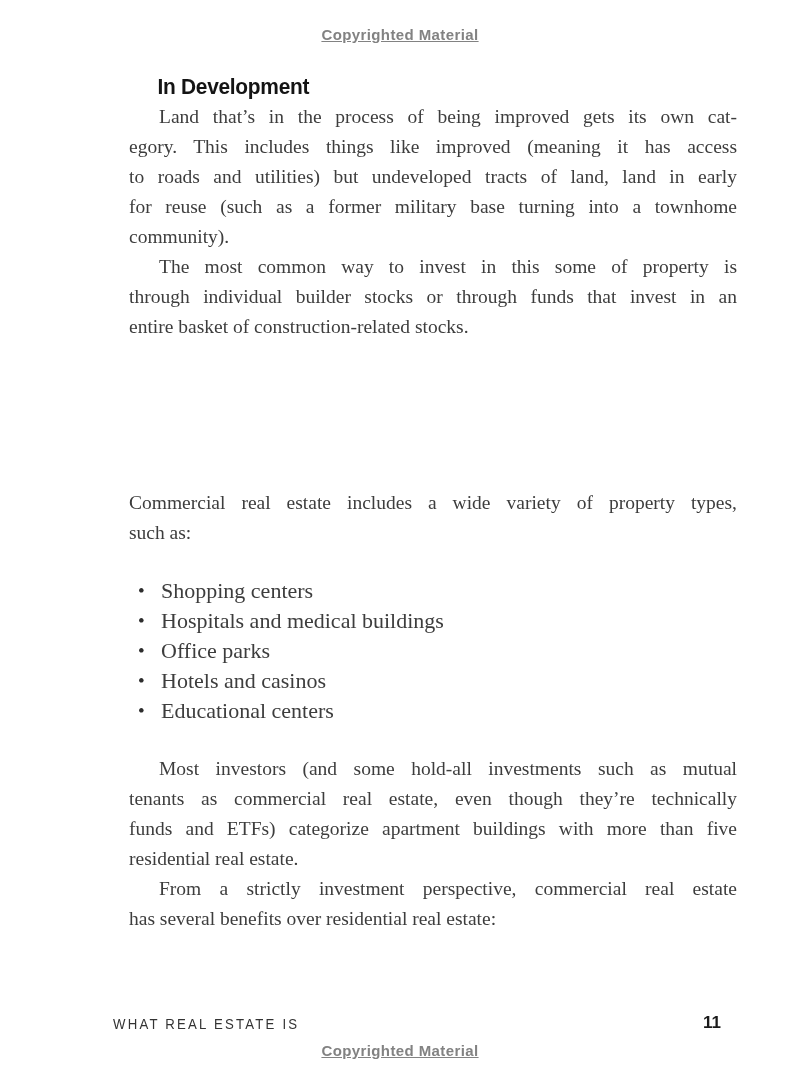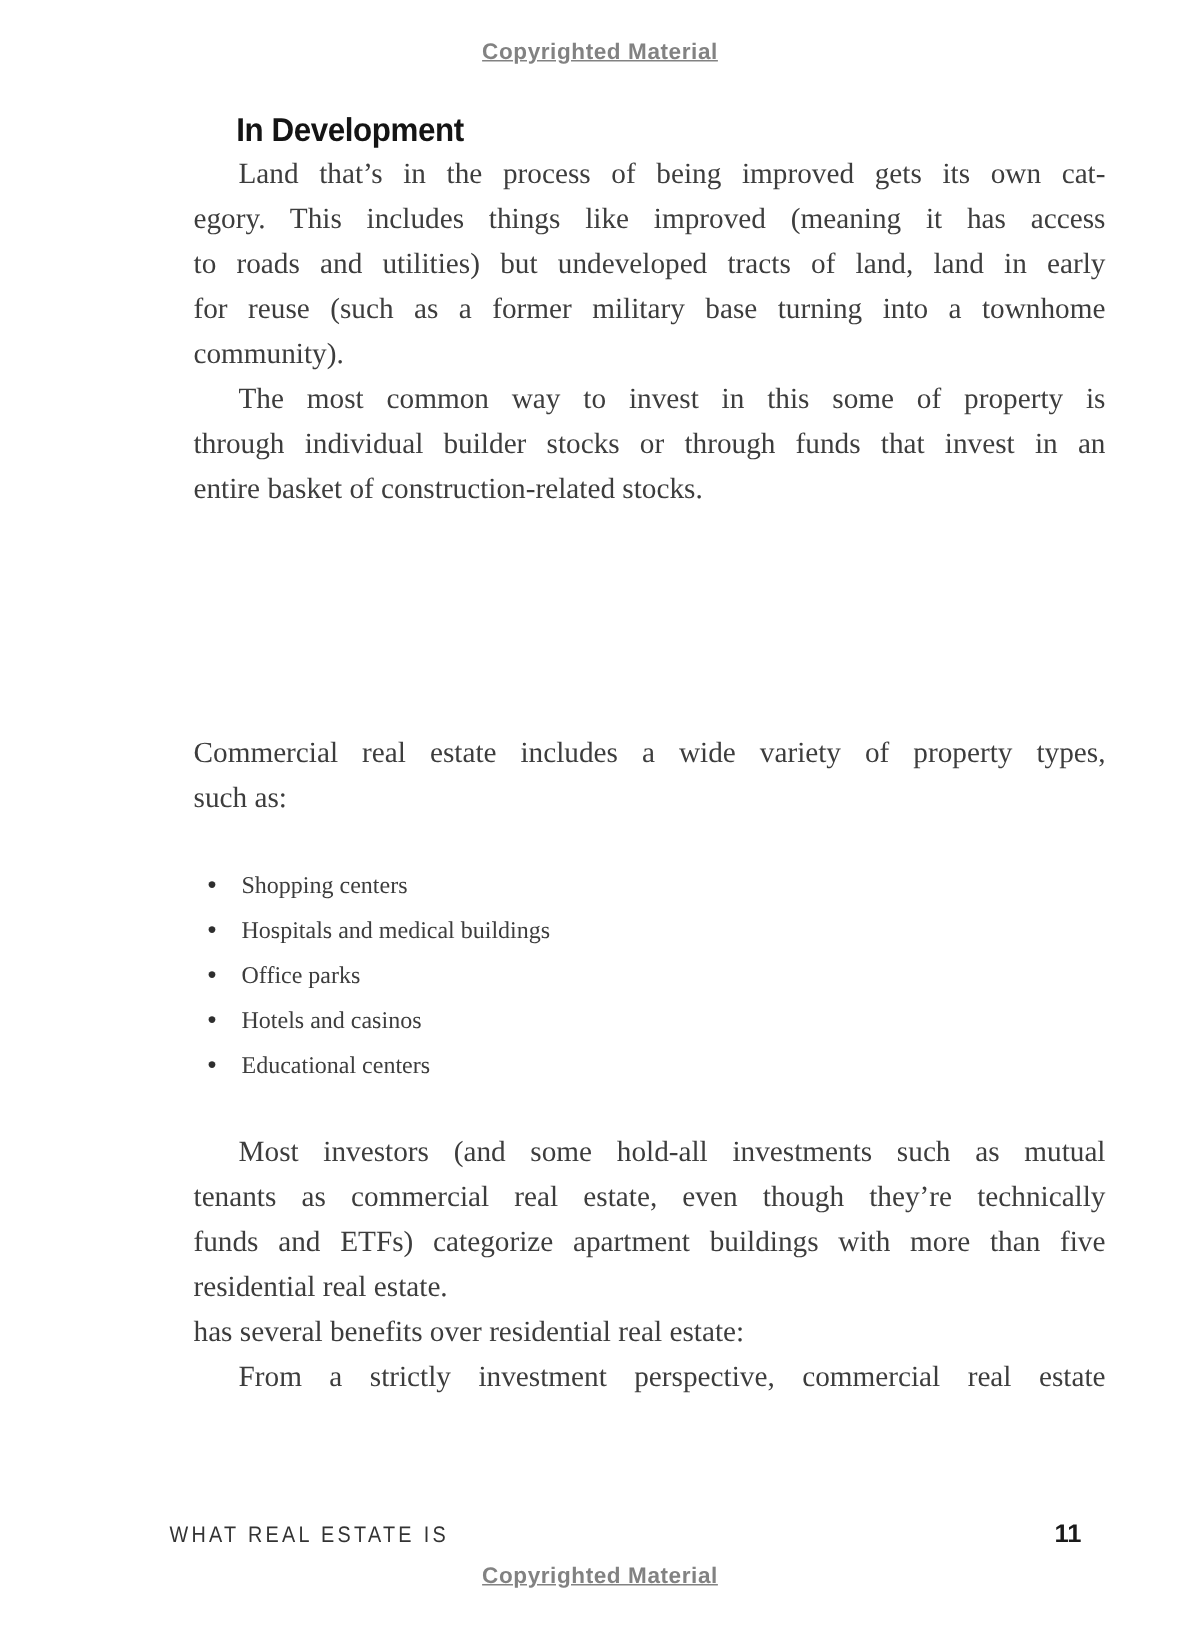--- a/index.html
+++ b/index.html
@@ -36,21 +36,21 @@
     font-size:36px;line-height:40px;color:#1a1a1a;letter-spacing:8px;
     transform:scaleX(0.62);transform-origin:center center;white-space:nowrap;
   }
   .intro{top:488px;}
   .bullets{top:576px;}
   .bullet-row{height:30px;line-height:30px;display:flex;}
   .dot{
     width:23px;margin-left:9px;flex:0 0 auto;color:#2e2e2e;
     font-size:19px;line-height:30px;
   }
-  .bullet-text{font-size:16px;line-height:30px;font-family:Liberation Serif, serif;}
+  .bullet-text{font-size:22px;line-height:30px;font-family:Liberation Serif, serif;}
   .body2{top:754px;}
   .footer{
     position:absolute;left:113px;top:1010px;width:608px;height:26px;
     display:flex;justify-content:space-between;align-items:center;gap:14px;
   }
   .running-title{
     font-family:"Liberation Sans", sans-serif;font-weight:400;
     font-size:15px;color:#333333;letter-spacing:2.5px;
     transform:scaleX(0.88);transform-origin:left center;
   }
@@ -105,22 +105,22 @@
       <span class="dot">•</span>
       <span class="bullet-text">Educational centers</span>
     </div>
   </section>
 
   <section class="col body2">
     <div class="line jl ind">Most investors (and some hold-all investments such as mutual</div>
     <div class="line jl">tenants as commercial real estate, even though they’re technically</div>
     <div class="line jl">funds and ETFs) categorize apartment buildings with more than five</div>
     <div class="line">residential real estate.</div>
+    <div class="line jl ind">From a strictly investment perspective, commercial real estate</div>
     <div class="line">has several benefits over residential real estate:</div>
-    <div class="line jl ind">From a strictly investment perspective, commercial real estate</div>
   </section>
 
   <div class="footer">
     <span class="running-title">WHAT REAL ESTATE IS</span>
     <span class="page-number">11</span>
   </div>
 
   <div class="watermark bottom">Copyrighted Material</div>
 
 </div>

